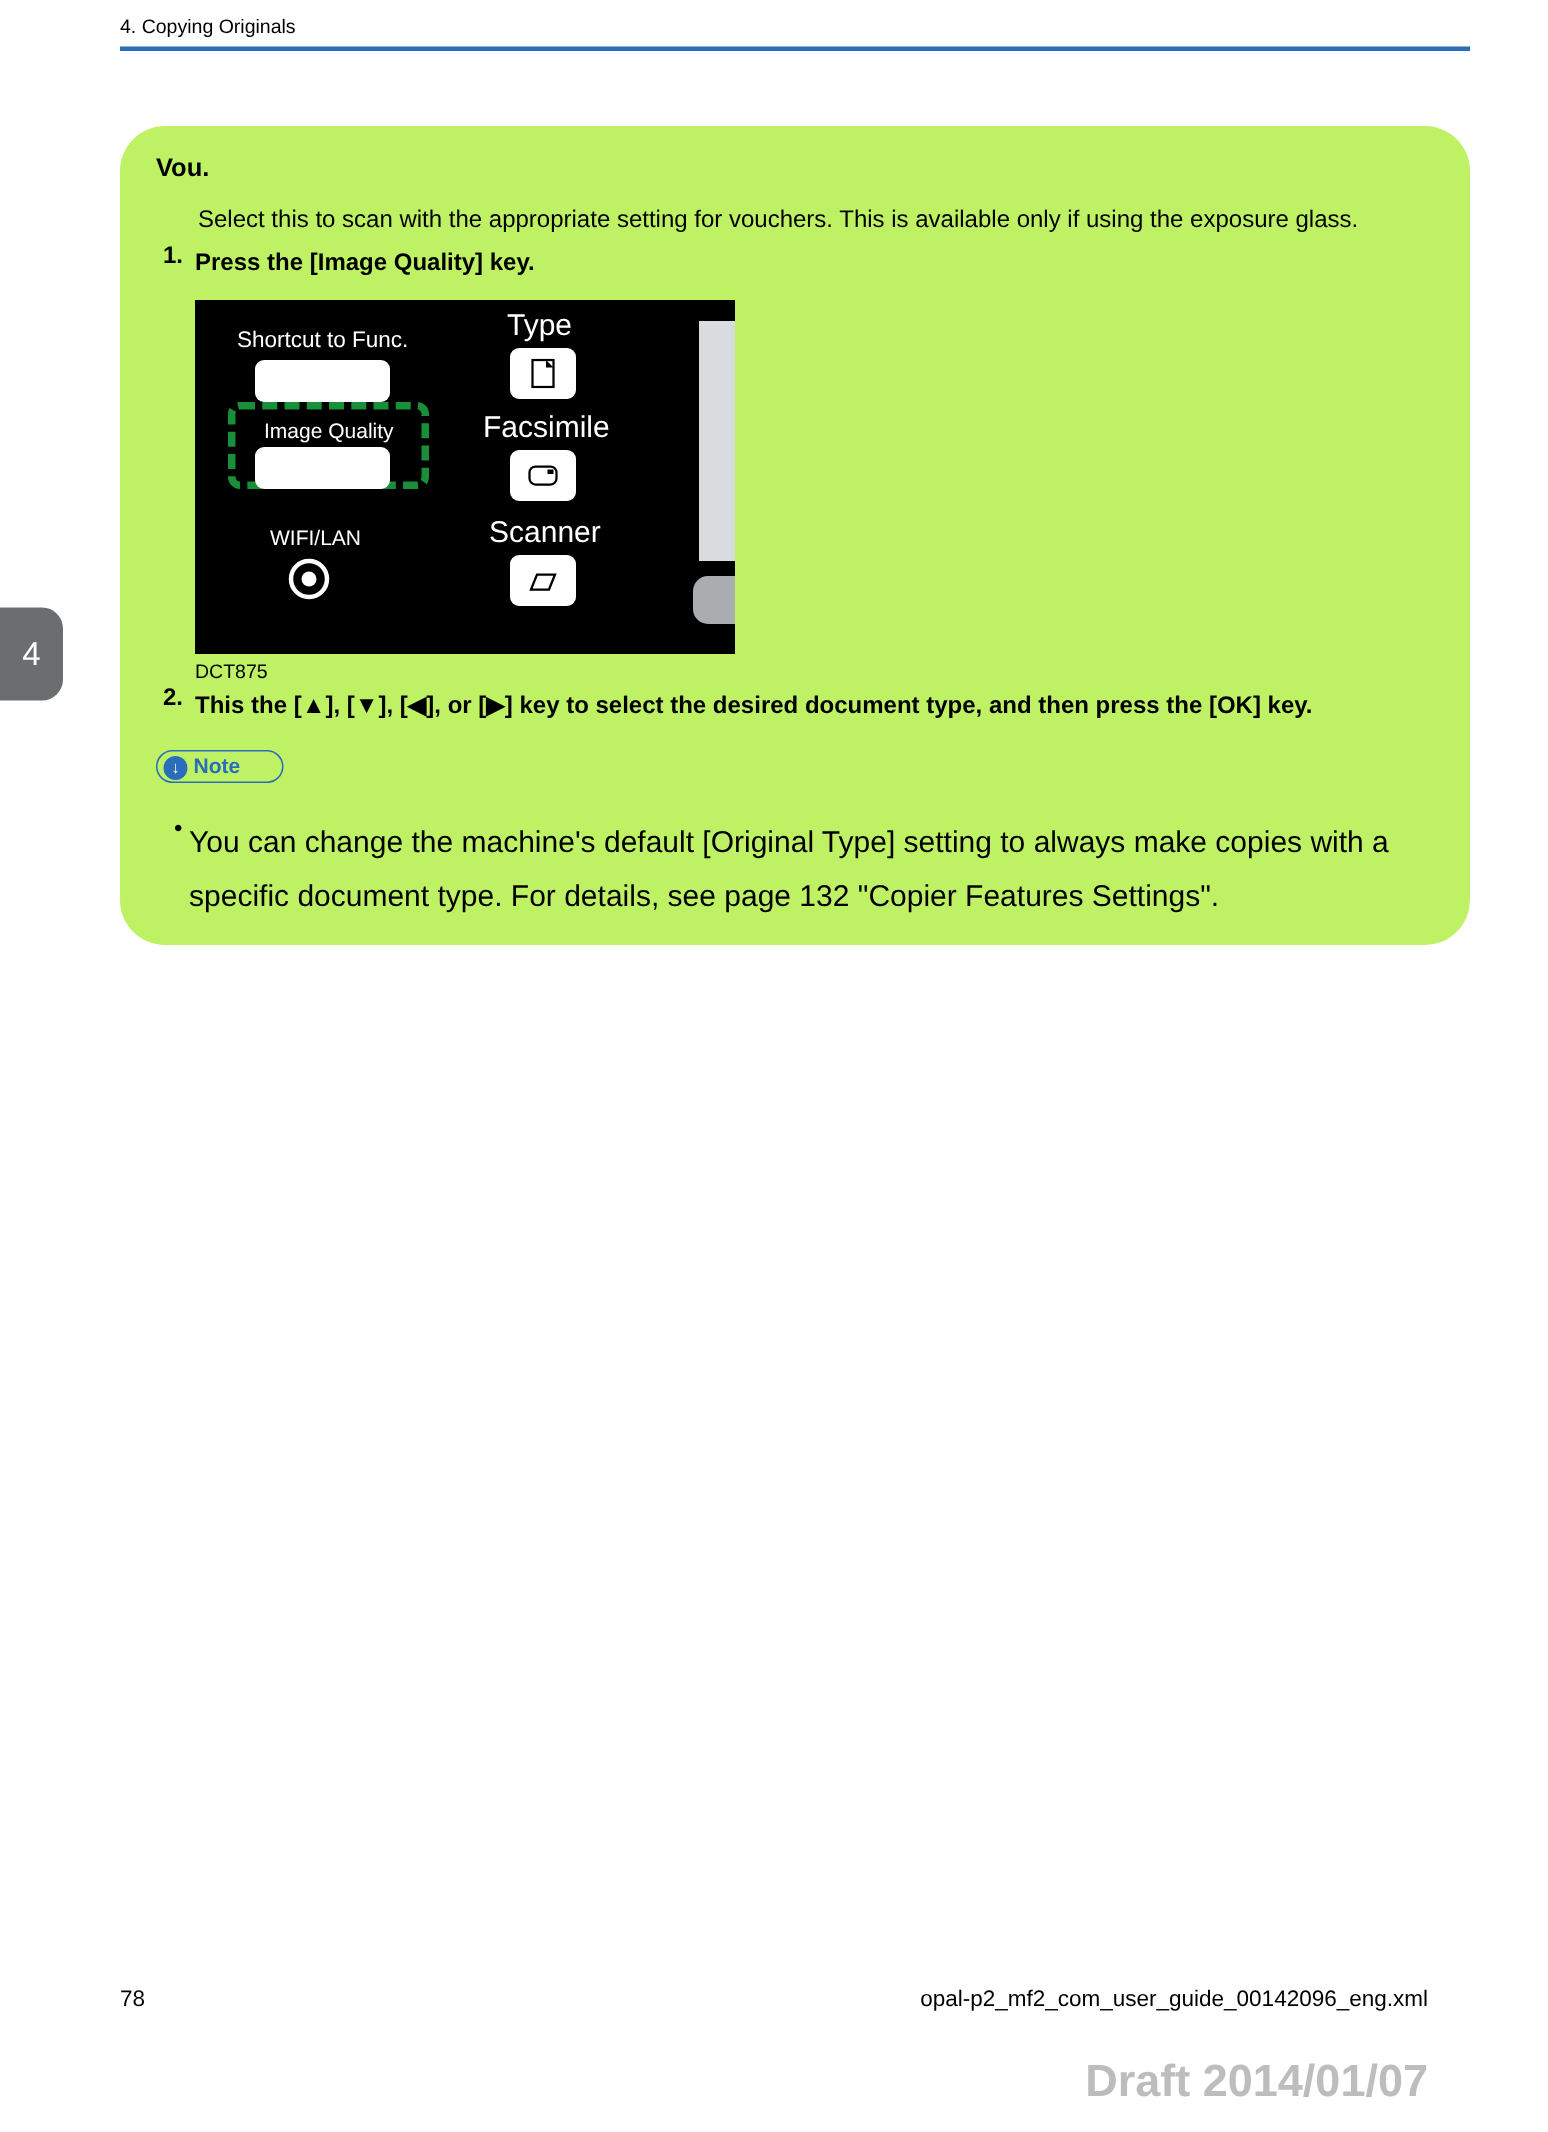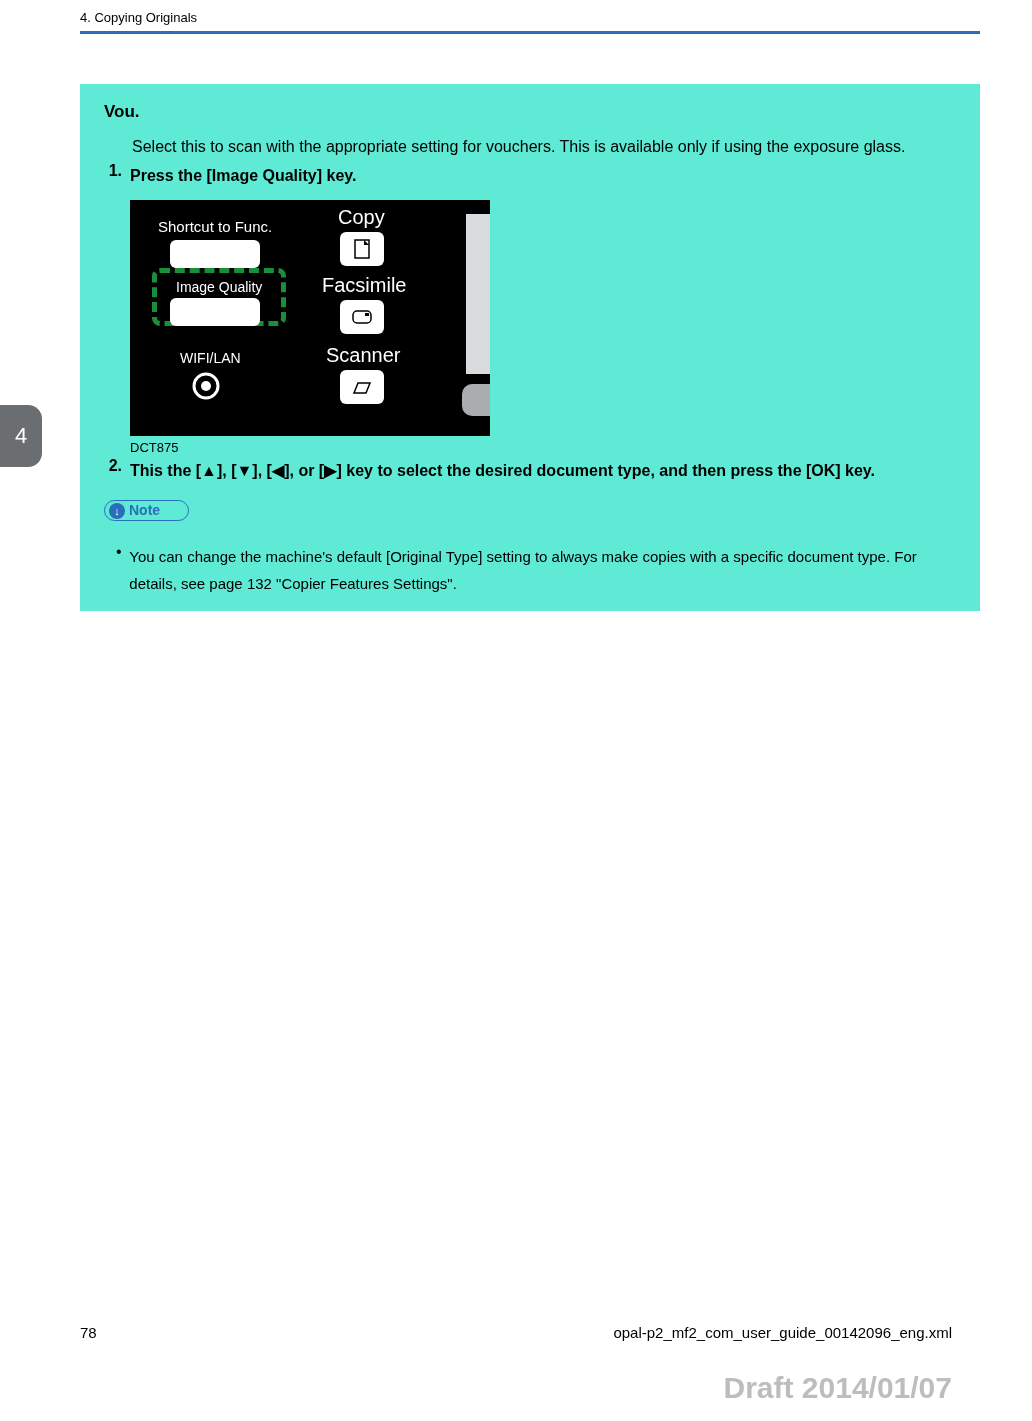--- a/index.html
+++ b/index.html
@@ -14,22 +14,23 @@
   .page {
     padding: 10px 52px 0 80px;
   }
   .header {
     font-size: 13px;
     padding-bottom: 6px;
     border-bottom: 3px solid #2a6ebb;
     margin-bottom: 50px;
   }
   .peach-box {
-    background: #5eead4;
+    background: #bef264;
     padding: 18px 24px 14px 24px;
+    border-radius: 30px;
   }
   .vou-title {
     font-weight: bold;
     font-size: 17px;
     margin-bottom: 10px;
   }
   .vou-desc {
     margin-left: 28px;
     font-size: 16px;
     line-height: 1.9;
@@ -111,21 +112,21 @@
     background: #2a6ebb;
     color: #fff;
     border-radius: 50%;
     text-align: center;
     line-height: 16px;
     font-size: 11px;
     margin-right: 4px;
   }
   .bullet-row { display: flex; margin-left: 12px; }
   .bullet-row .dot { width: 18px; font-size: 16px; }
-  .bullet-row .btxt { font-size: 15px; line-height: 1.8; }
+  .bullet-row .btxt { font-size: 20px; line-height: 1.8; }
   .footer {
     position: absolute;
     bottom: 80px; left: 80px; right: 80px;
     display: flex; justify-content: space-between;
     font-size: 15px;
     margin-top: 47px;
   }
   .draft {
     position: absolute;
     bottom: 16px; right: 80px;
@@ -176,21 +177,21 @@
         <div class="highlight" style="left:22px;top:68px;width:134px;height:58px;"></div>
         <div class="plabel" style="left:46px;top:79px;font-size:14px;">Image Quality</div>
         <div class="pbtn" style="left:40px;top:98px;width:90px;height:28px;"></div>
 
         <div class="plabel" style="left:50px;top:150px;font-size:14px;">WIFI/LAN</div>
         <svg style="position:absolute;left:60px;top:170px;" width="32" height="32">
           <circle cx="16" cy="16" r="12" stroke="#fff" stroke-width="3" fill="none"></circle>
           <circle cx="16" cy="16" r="5" fill="#fff"></circle>
         </svg>
 
-        <div class="plabel" style="left:208px;top:6px;font-size:20px;">Copy</div>
+        <div class="plabel" style="left:208px;top:6px;font-size:20px;">Type</div>
         <div class="pbtn" style="left:210px;top:32px;width:44px;height:34px;display:flex;align-items:center;justify-content:center;">
           <svg width="16" height="20">
               <rect x="1" y="1" width="14" height="18" fill="none" stroke="#000" stroke-width="1.5"></rect>
               <path d="M10 1 L15 6 L10 6 Z" fill="#000"></path>
             </svg>
         </div>
 
         <div class="plabel" style="left:192px;top:74px;font-size:20px;">Facsimile</div>
         <div class="pbtn" style="left:210px;top:100px;width:44px;height:34px;display:flex;align-items:center;justify-content:center;">
           <svg width="22" height="18">

